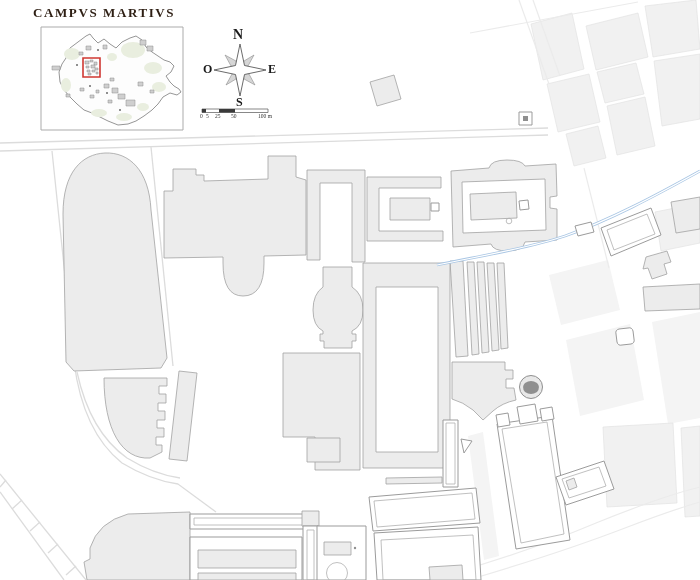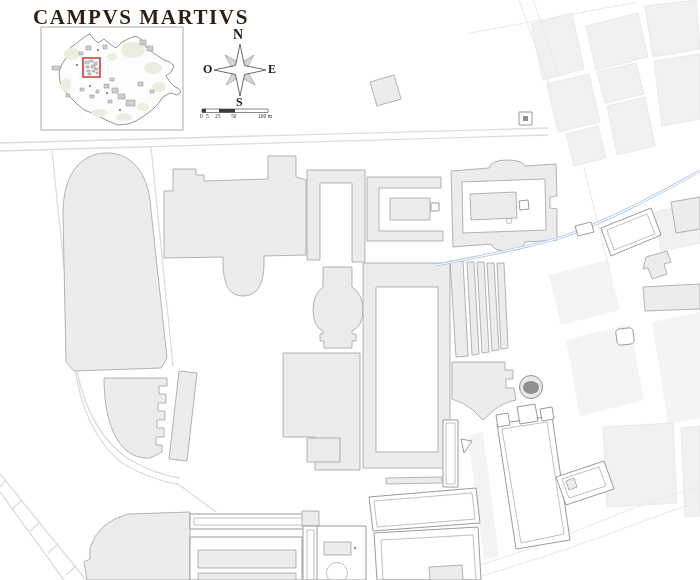--- a/index.html
+++ b/index.html
@@ -22,21 +22,21 @@
   .ib  {fill:#cfcfcf;stroke:#8f8f8f;stroke-width:.5;}
   .iw  {fill:#fdfdfd;stroke:#8a8a8a;stroke-width:.9;}
   .ibx {fill:#ffffff;stroke:#ababab;stroke-width:1;}
   .dk  {fill:#8f8f8f;stroke:none;}
   .k   {fill:#3a3a3a;stroke:none;}
   .qo  {fill:#e8e8e8;stroke:#8f8f8f;stroke-width:1;}
   .star{fill:#ffffff;stroke:#5a5a5a;stroke-width:.9;}
   .starg{fill:#d6d6d6;stroke:#7a7a7a;stroke-width:.5;}
   .sbx {fill:#ffffff;stroke:#555;stroke-width:.7;}
   
-  #page-title{position:absolute;left:33px;top:5px;font-size:21px;font-weight:700;
+  #page-title{position:absolute;left:33px;top:5px;font-size:13px;font-weight:700;
       letter-spacing:1.6px;color:#2e1f14;white-space:nowrap;}
   .cl{position:absolute;font-weight:700;color:#1a1a1a;}
   #c-n{left:233px;top:27px;font-size:14px;}
   #c-e{left:268px;top:62px;font-size:12px;}
   #c-s{left:236px;top:95px;font-size:12px;}
   #c-o{left:203px;top:62px;font-size:12px;}
   .sl{position:absolute;top:113px;font-size:5.5px;color:#333;white-space:nowrap;}
   #s0{left:200px;} #s1{left:206px;} #s2{left:215px;} #s3{left:231px;} #s4{left:258px;}
 </style>
 </head>

